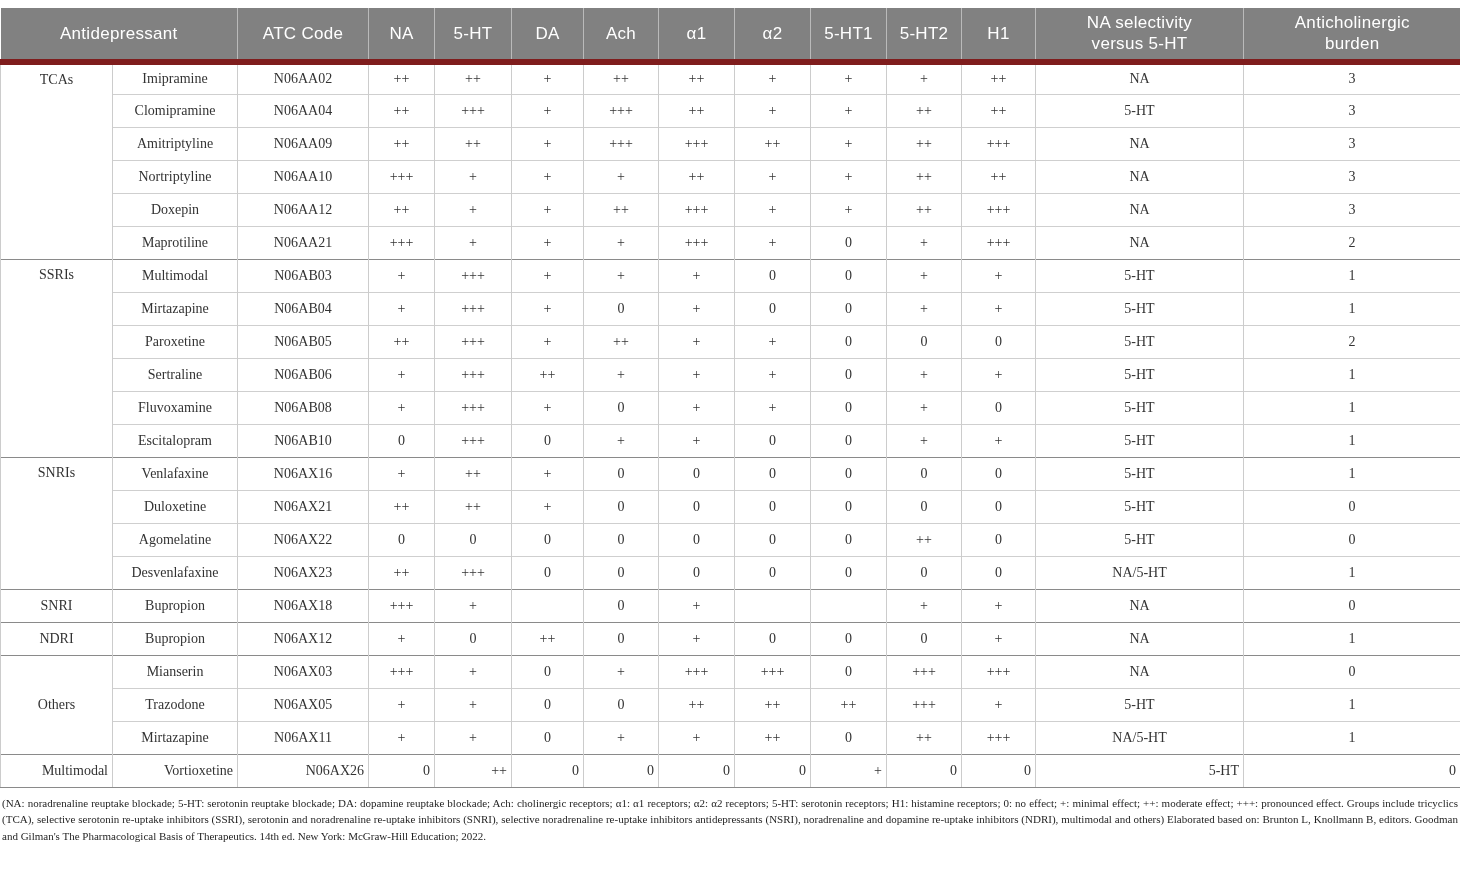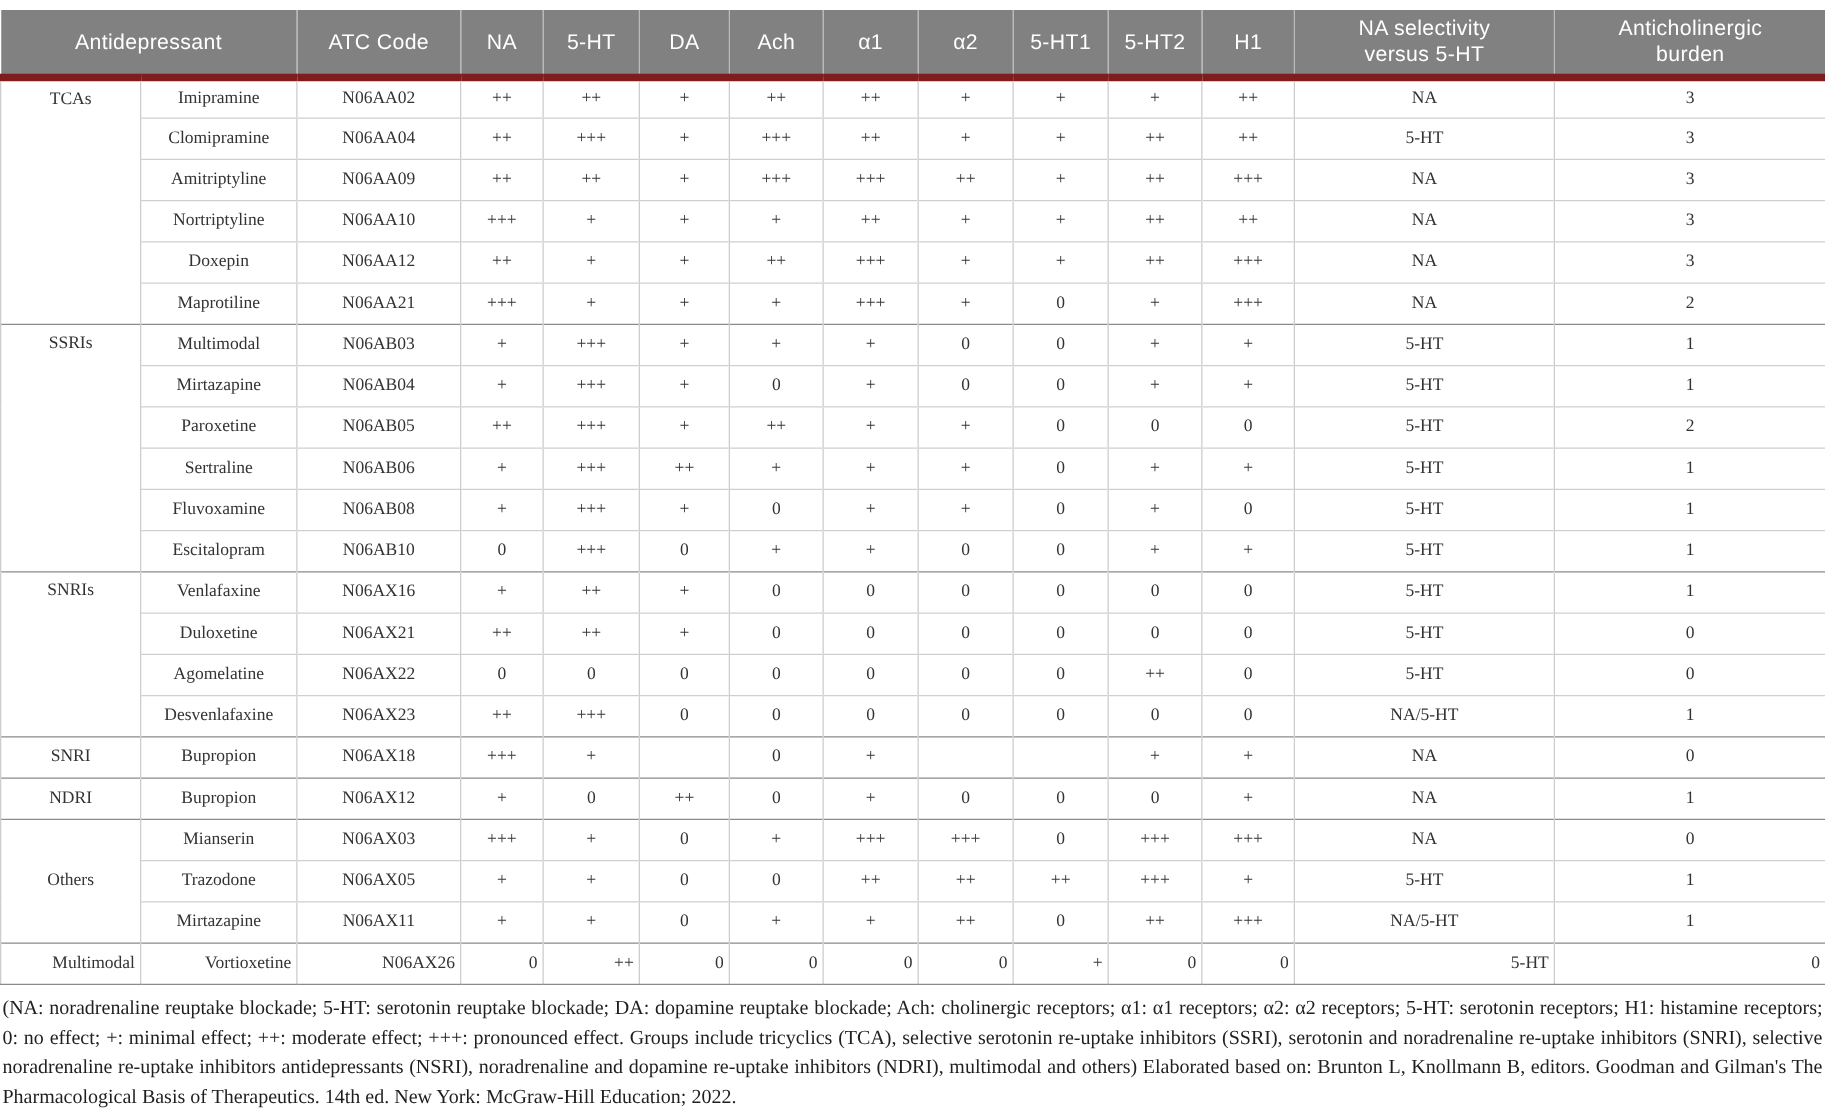--- a/index.html
+++ b/index.html
@@ -47,21 +47,21 @@
   }
   tr.group-start td { border-top: 1px solid #8a8a8a; }
   tr.first-row td { border-top: 6px solid #7f1d1d; }
   tbody tr:last-child td { border-bottom: 1px solid #8a8a8a; text-align: right; }
 
   td.group-cell.v-top { vertical-align: top; padding-top: 7px; }
   td.group-cell.v-mid { vertical-align: middle; }
 
   .footnote {
     margin: 7px 2px 0 2px;
-    font-size: 16px;
+    font-size: 11px;
     line-height: 1.48;
     color: #1f1f1f;
     text-align: justify;
   }
 </style>
 </head>
 <body>
 
 <div class="page">
   <table>

